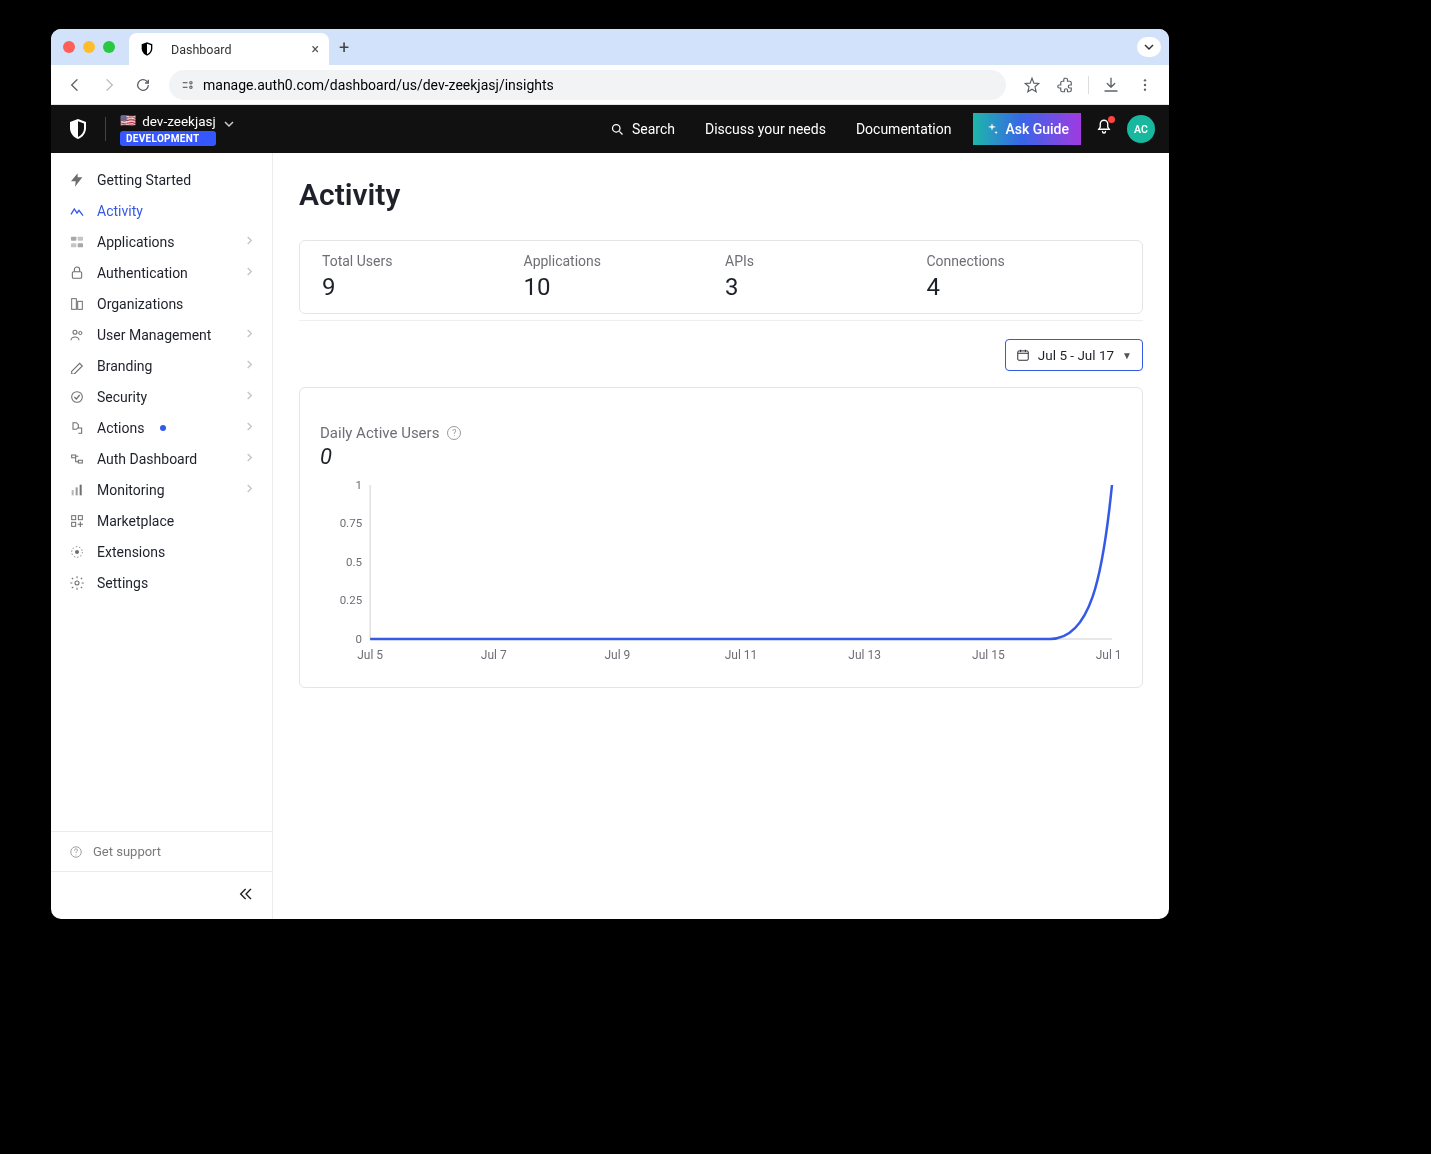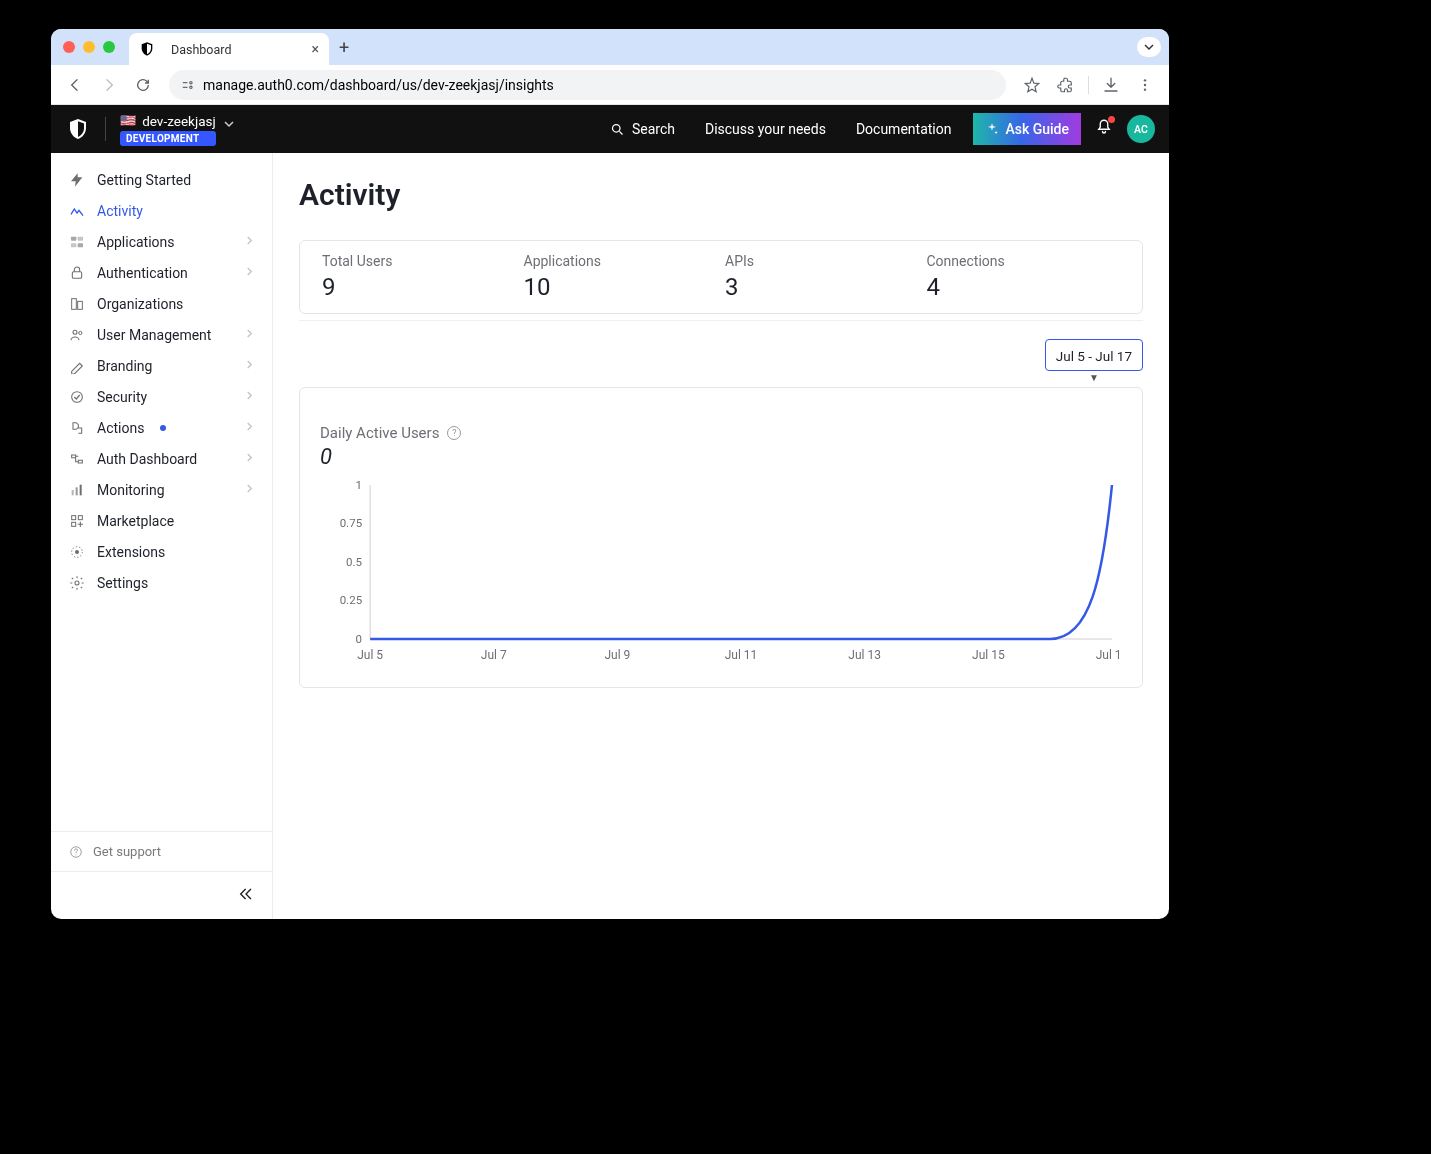--- a/index.html
+++ b/index.html
@@ -151,21 +151,21 @@
 .stat { flex:1; }
 .stat-label { font-size:14px; color:#6e6e76; margin-bottom:4px; }
 .stat-value { font-size:24px; font-weight:400; color:#1e212a; }
 
 .divider { height:1px; background:#efefef; margin: 6px 0 18px 0; }
 
 .date-row { display:flex; justify-content:flex-end; margin-bottom: 16px; }
 .date-pick {
   border:1.5px solid #3459e6; border-radius:4px; height:32px;
   display:flex; align-items:center; gap:8px; padding:0 10px;
-  font-size:13.5px; color:#1e212a; cursor:pointer;flex-direction:column;
+  font-size:13.5px; color:#1e212a; cursor:pointer;
 }
 .date-pick .tri { color:#555; font-size:10px; }
 
 .chart-card { border:1px solid #e5e5e5; border-radius:6px; padding: 36px 20px 20px 20px; }
 .chart-title-row { display:flex; align-items:center; gap:8px; color:#6e6e76; font-size:15px; }
 .help-icon { width:14px; height:14px; border:1.3px solid #9a9aa0; border-radius:50%; display:flex; align-items:center; justify-content:center; font-size:9px; color:#9a9aa0; }
 .chart-big { font-size:22px; color:#1e212a; margin-top:2px; margin-bottom:8px; font-style: italic; }
 .chart-area { position:relative; height:190px; margin-top:6px; }
 .chart-svg { width:100%; height:100%; }
 .y-tick { font-size:11.5px; fill:#6e6e76; text-anchor:end; }

